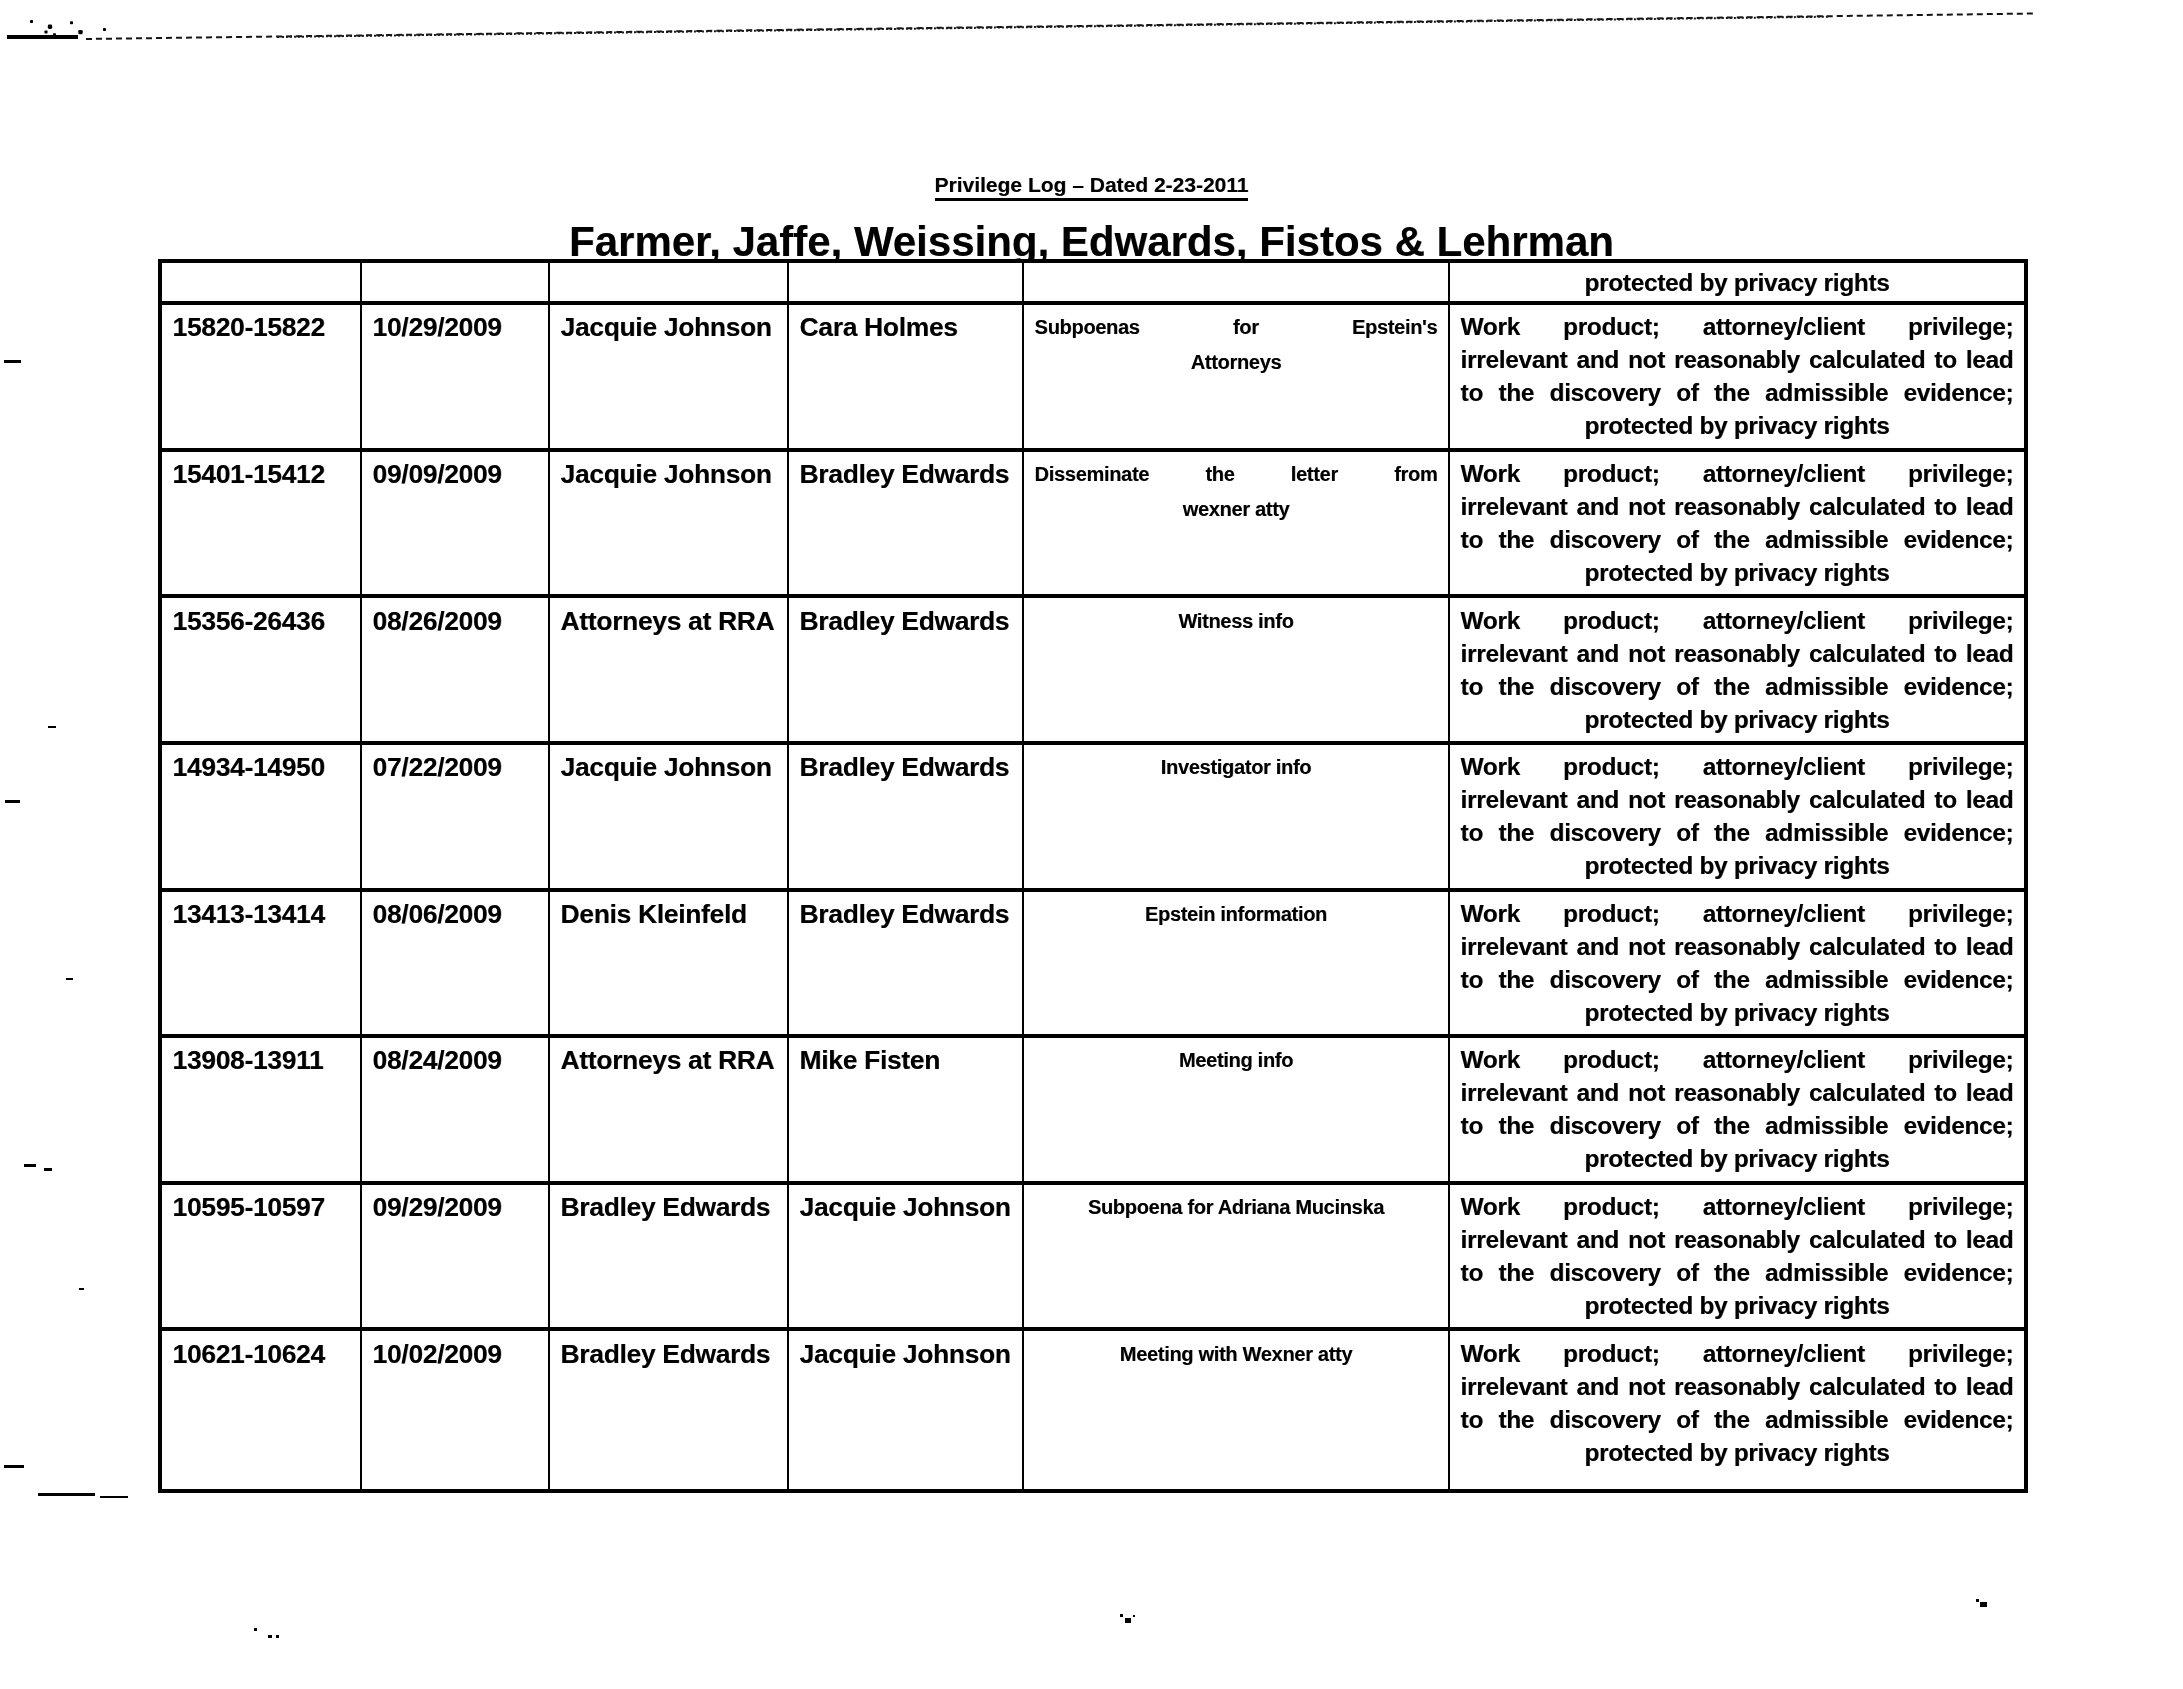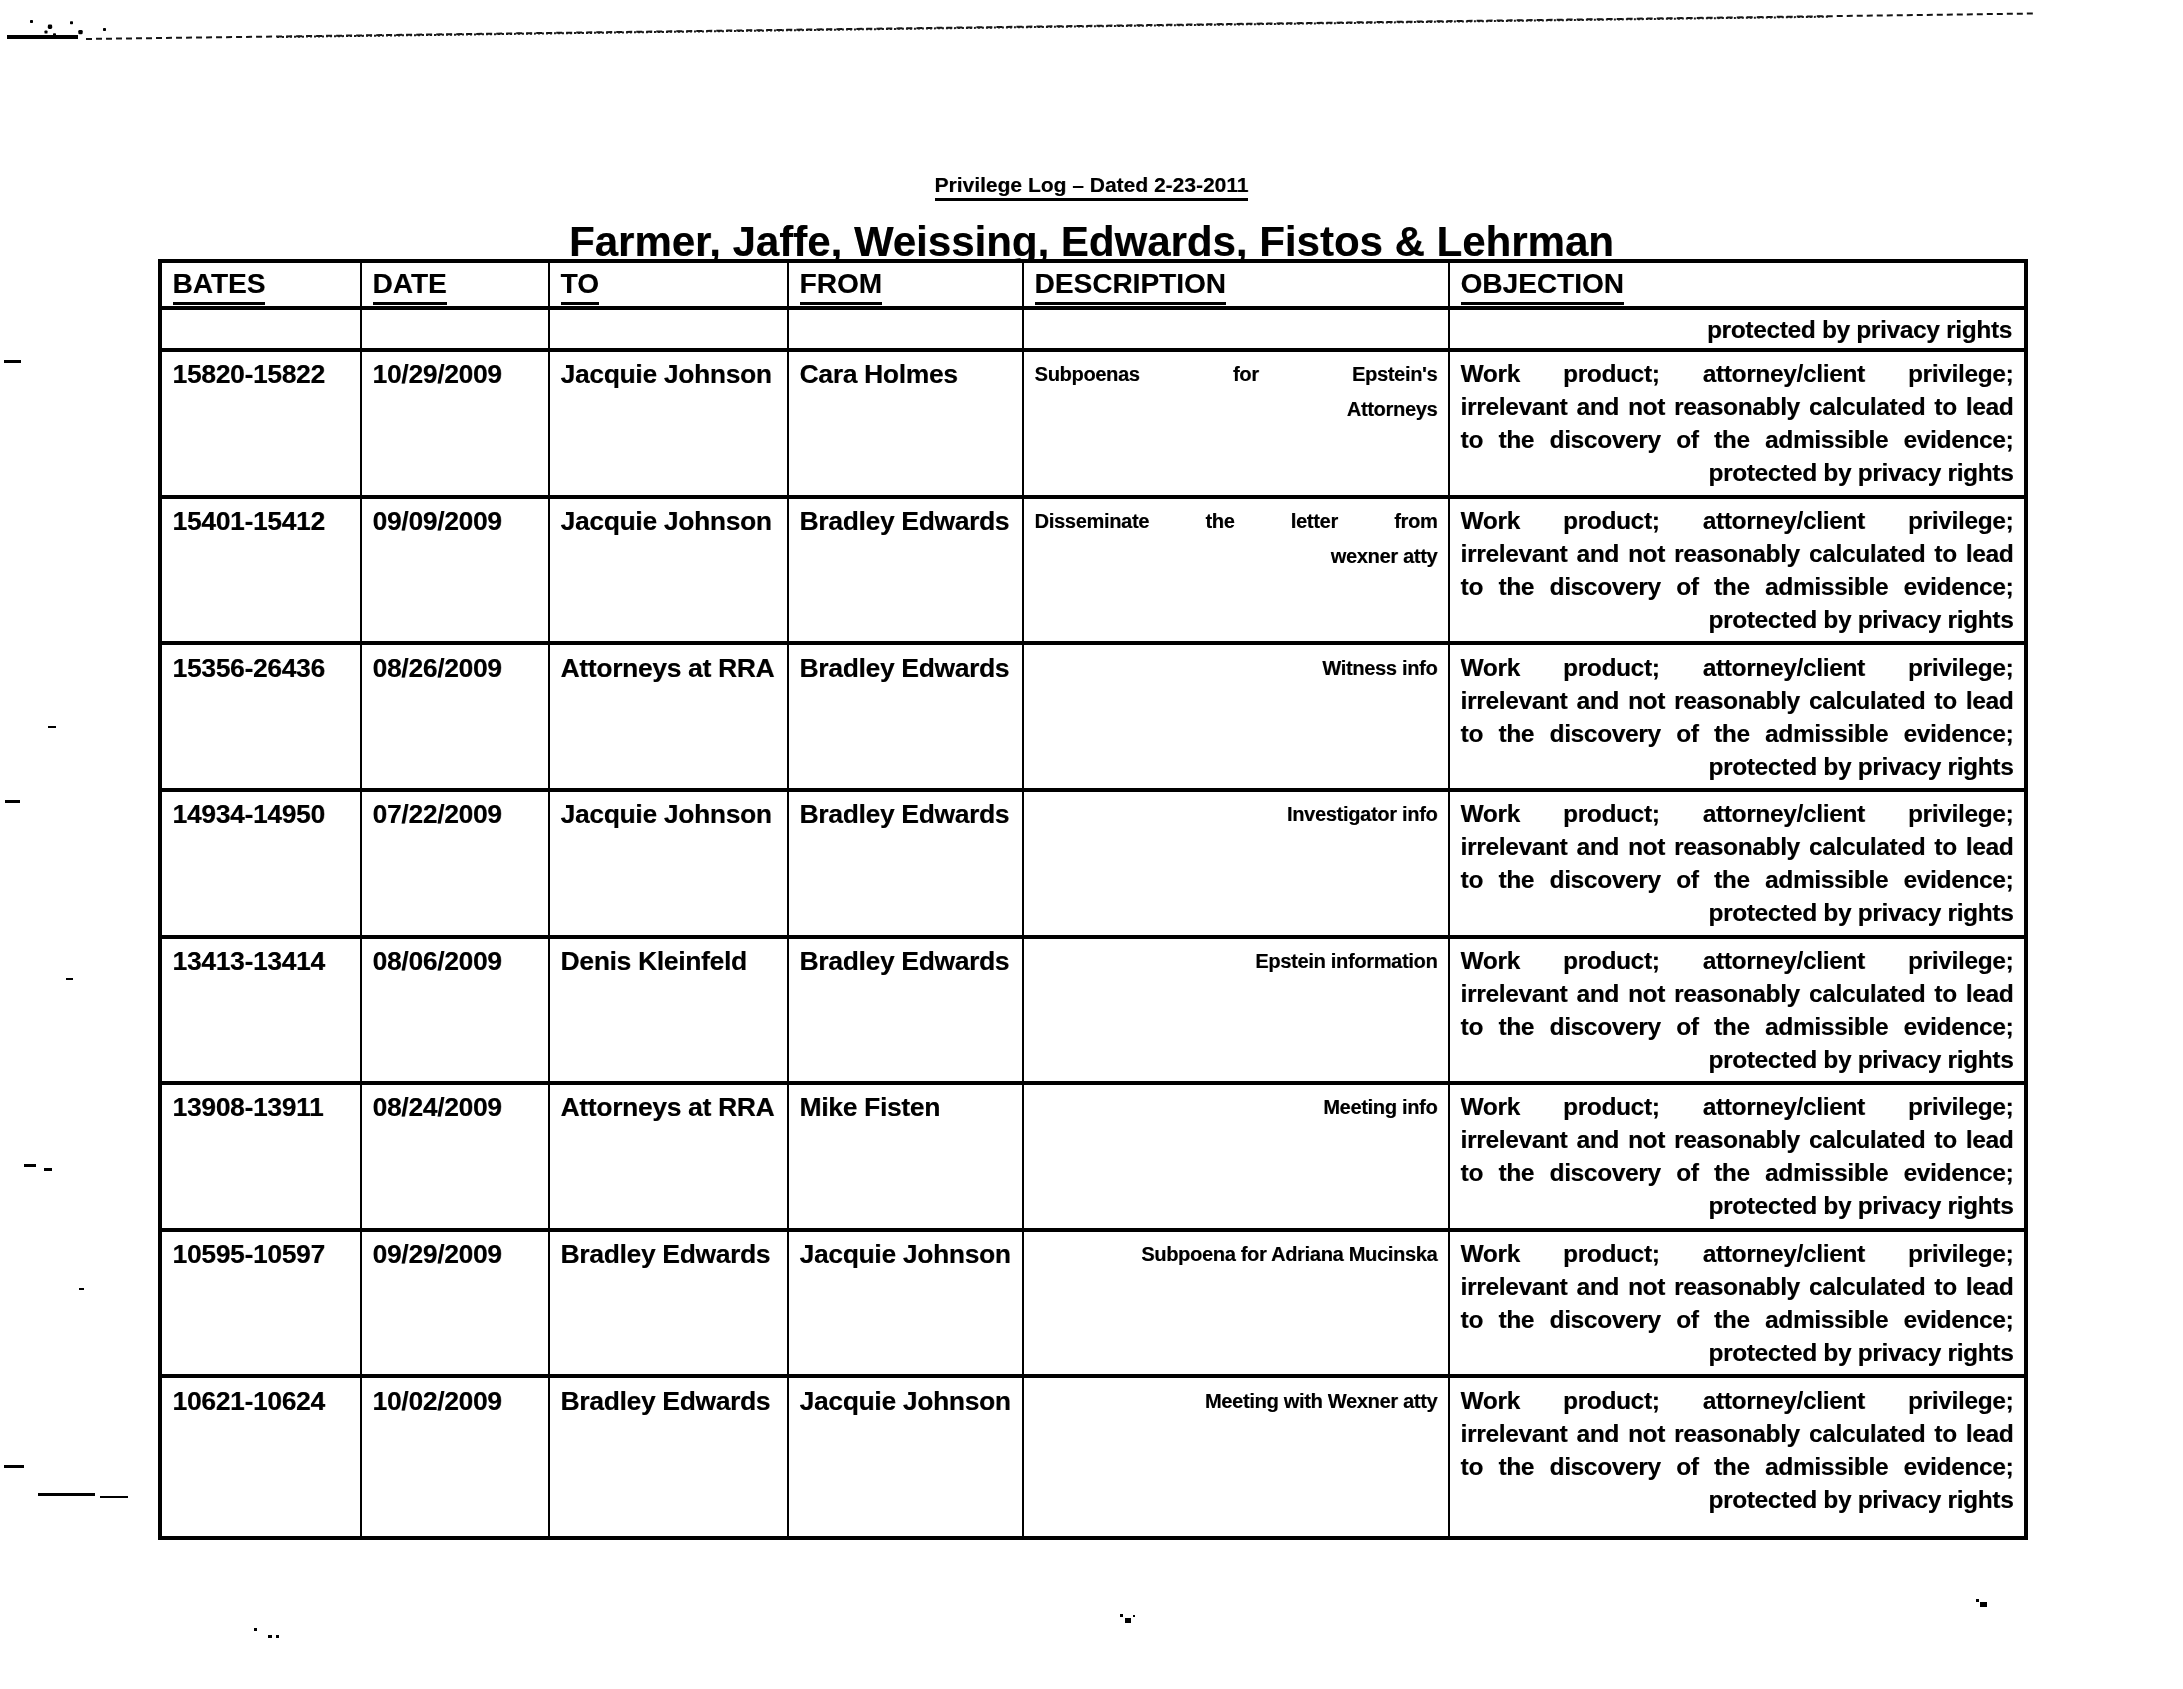--- a/index.html
+++ b/index.html
@@ -41,21 +41,21 @@
   tr.header-row{height:47px;}
   tr.cont-row{height:38px;}
 
   td{font-size:26.4px;font-weight:700;letter-spacing:-0.3px;line-height:34px;}
   td.desc div{font-size:20px;line-height:35px;}
   td.obj div{font-size:24.4px;line-height:33px;letter-spacing:-0.3px;}
   td.obj{padding:6.6px 12px;}
   tr.cont-row td.obj{padding:2.6px 12px;}
 
   .jline{text-align:justify;text-align-last:justify;}
-  .lline{text-align:right;}
+  .lline{text-align:center;}
 
   
   .pageno{
     position:absolute;top:1513px;left:0;width:100%;
     text-align:center;font-size:28px;font-weight:700;
   }
 
   
   .art{position:absolute;background:#000;}
   .dashline{
@@ -114,28 +114,20 @@
     <colgroup>
       <col style="width:201px">
         <col style="width:188px">
         <col style="width:239px">
       <col style="width:235px">
         <col style="width:426px">
         <col style="width:577px">
     </colgroup>
 
     <tbody>
-        <tr class="header-row">
-      <th><span class="u">BATES</span></th>
-      <th><span class="u">DATE</span></th>
-      <th><span class="u">TO</span></th>
-      <th><span class="u">FROM</span></th>
-      <th><span class="u">DESCRIPTION</span></th>
-      <th><span class="u">OBJECTION</span></th>
-    </tr>
 
     <tr class="cont-row">
       <td></td>
       <td></td>
       <td></td>
       <td></td>
       <td></td>
       <td class="obj">
         <div class="lline">protected by privacy rights</div>
       </td>

